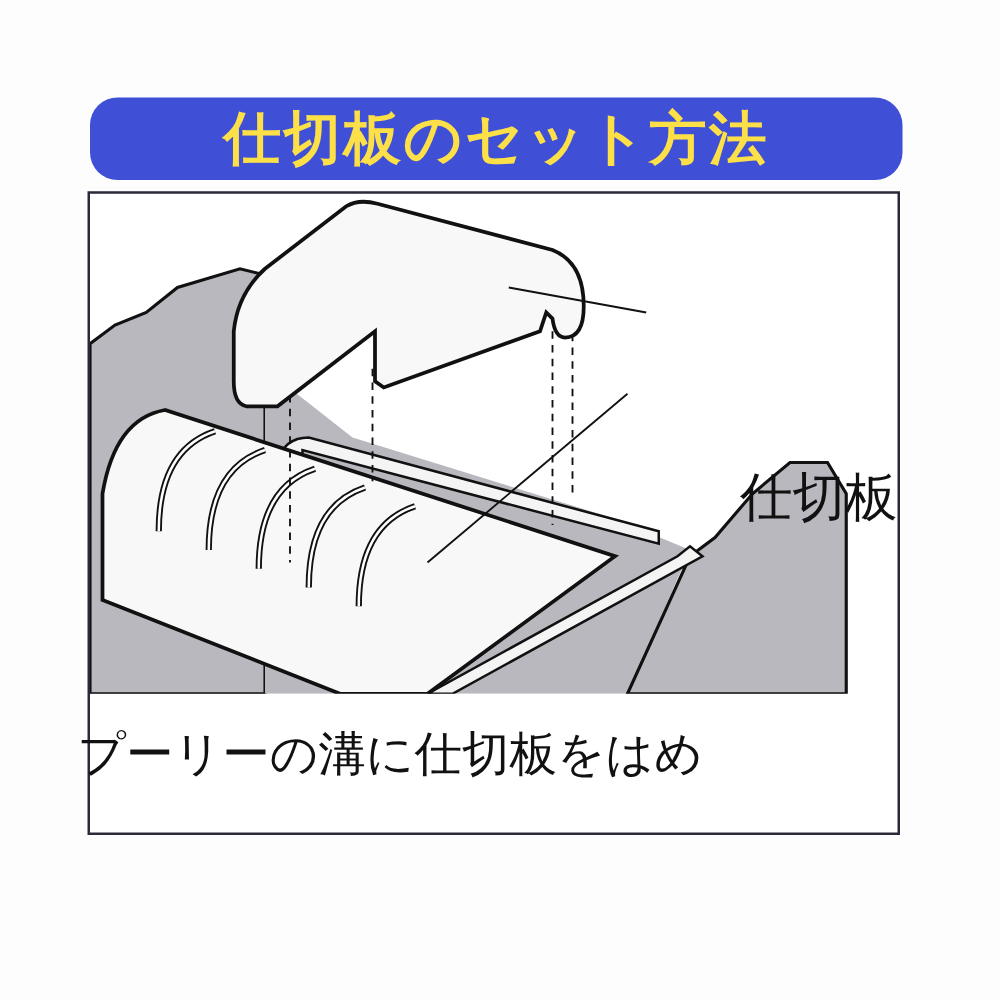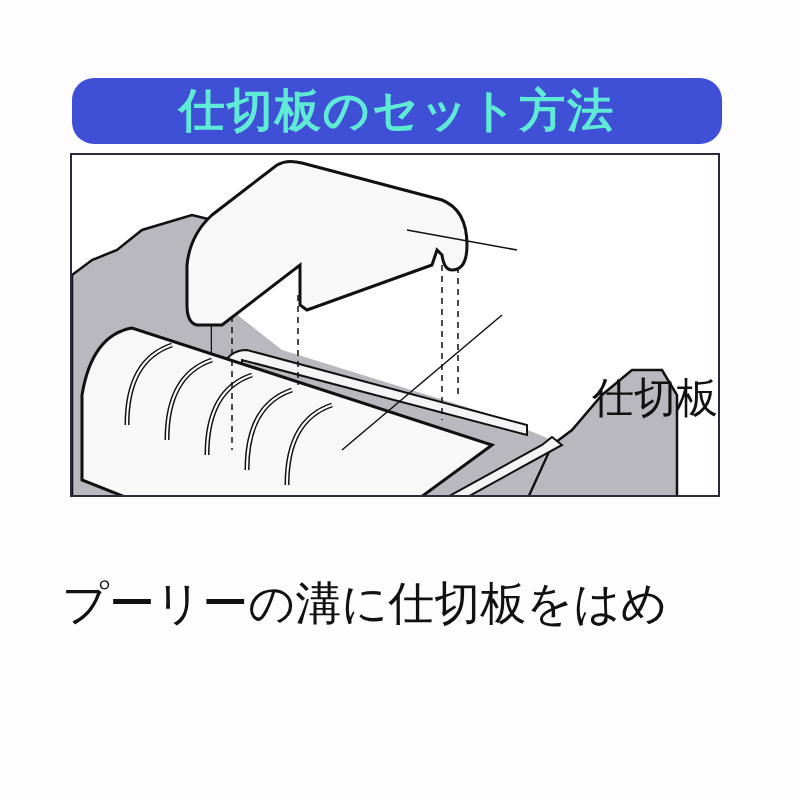--- a/index.html
+++ b/index.html
@@ -6,36 +6,36 @@
   body {
     width: 800px; height: 800px; background: #fdfdfd; position: relative; overflow: hidden;
     font-family: "DejaVu Sans", sans-serif; color: #1a1a1a;
   }
   .title-banner {
     position: absolute; left: 72px; top: 78px; width: 650px; height: 66px;
     background: #3f4fd6; border-radius: 22px;
     display: flex; align-items: center; justify-content: center;
   }
   .title-text {
-    color: #5eead4; font-size: 46px; font-weight: bold; letter-spacing: 2px;
+    color: #fde047; font-size: 46px; font-weight: bold; letter-spacing: 2px;
     font-family: Liberation Mono, monospace;
   }
   .figure-frame {
-    position: absolute; left: 70px; top: 153px; width: 650px; height: 344px;
+    position: absolute; left: 70px; top: 153px; width: 650px; height: 515px;
     border: 2px solid #2a2a3a; background: #ffffff; box-sizing: border-box; overflow: hidden;
   }
   .figure-frame svg { position: absolute; left: 0; top: 0; }
   .callout {
     position: absolute; font-size: 42px; color: #111; font-family: "DejaVu Sans", sans-serif;
   }
   .callout-partition { left: 520px; top: 215px; }
   .callout-pulley { left: 510px; top: 290px; }
   .instructions {
     position: absolute; left: 62px; top: 573px; width: 700px;
-    font-size: 46px; line-height: 62px; color: #111; font-family: Liberation Serif, serif;
+    font-size: 38px; line-height: 62px; color: #111; font-family: Liberation Serif, serif;
   }
   .instructions div { white-space: nowrap; }
 </style>
 </head>
 <body>
 
 <div class="title-banner">
   <span class="title-text">仕切板のセット方法</span>
 </div>
 

